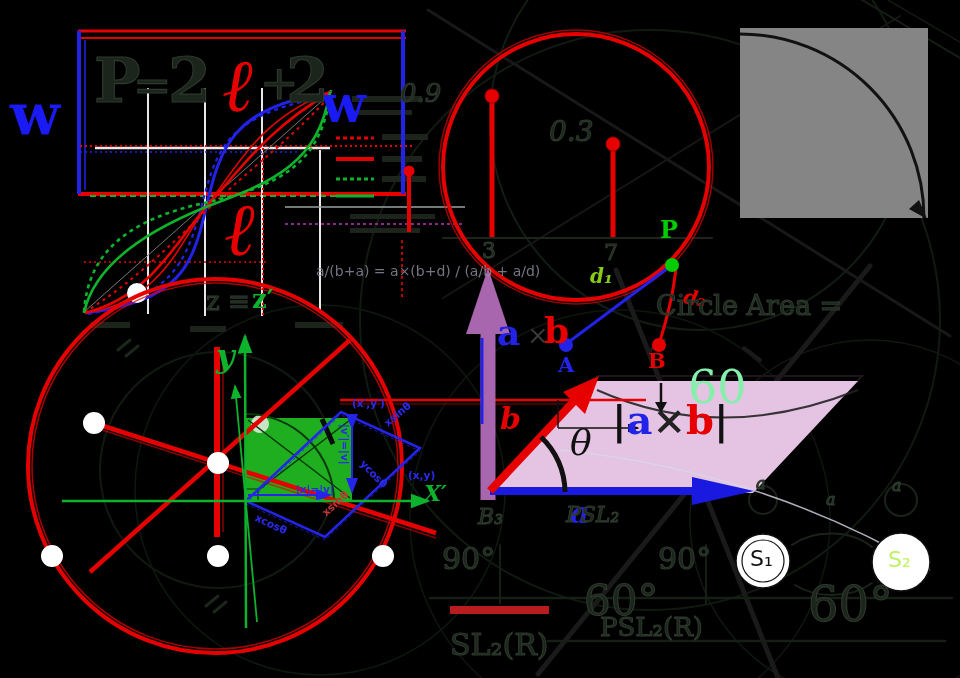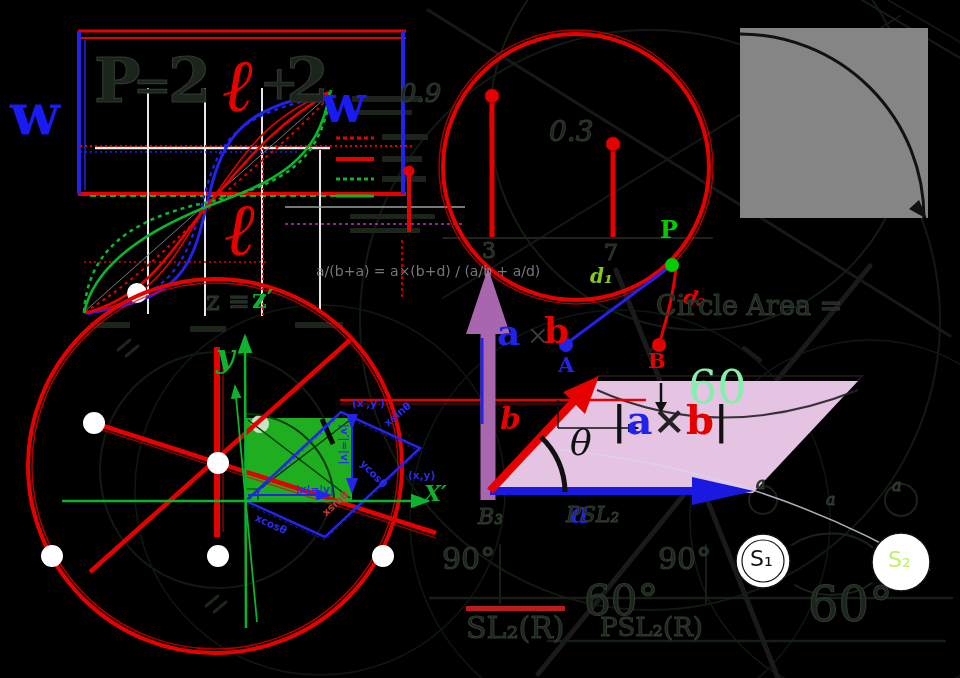--- a/index.html
+++ b/index.html
@@ -5,21 +5,21 @@
   html,body{margin:0;padding:0;background:#000;}
   #stage{position:relative;width:960px;height:678px;background:#000;overflow:hidden;
          font-family:"DejaVu Serif","Liberation Serif",serif;}
   #stage svg{position:absolute;left:0;top:0;}
   .lbl{position:absolute;line-height:1;white-space:pre;transform-origin:left top;}
   .serif{font-family:"DejaVu Serif","Liberation Serif",serif;}
   .sans{font-family:"DejaVu Sans","Liberation Sans",sans-serif;}
   .it{font-style:italic;}
   .b{font-weight:bold;}
   .ghost{color:#1c251c;-webkit-text-stroke:1.1px #2e3a2e;}
-  .ghost-ul{border-top:5px solid #b91c1c;padding-top:2px;margin-left:16px;}
+  .ghost-ul{border-top:8px solid #b91c1c;padding-top:16px;}
   .row{display:flex;align-items:baseline;}
 </style>
 </head>
 <body>
 
 <div id="stage">
 
 <svg width="960" height="678" viewBox="0 0 960 678">
   <defs>
     <marker id="mblue" markerWidth="10" markerHeight="10" refX="7" refY="3" orient="auto">

